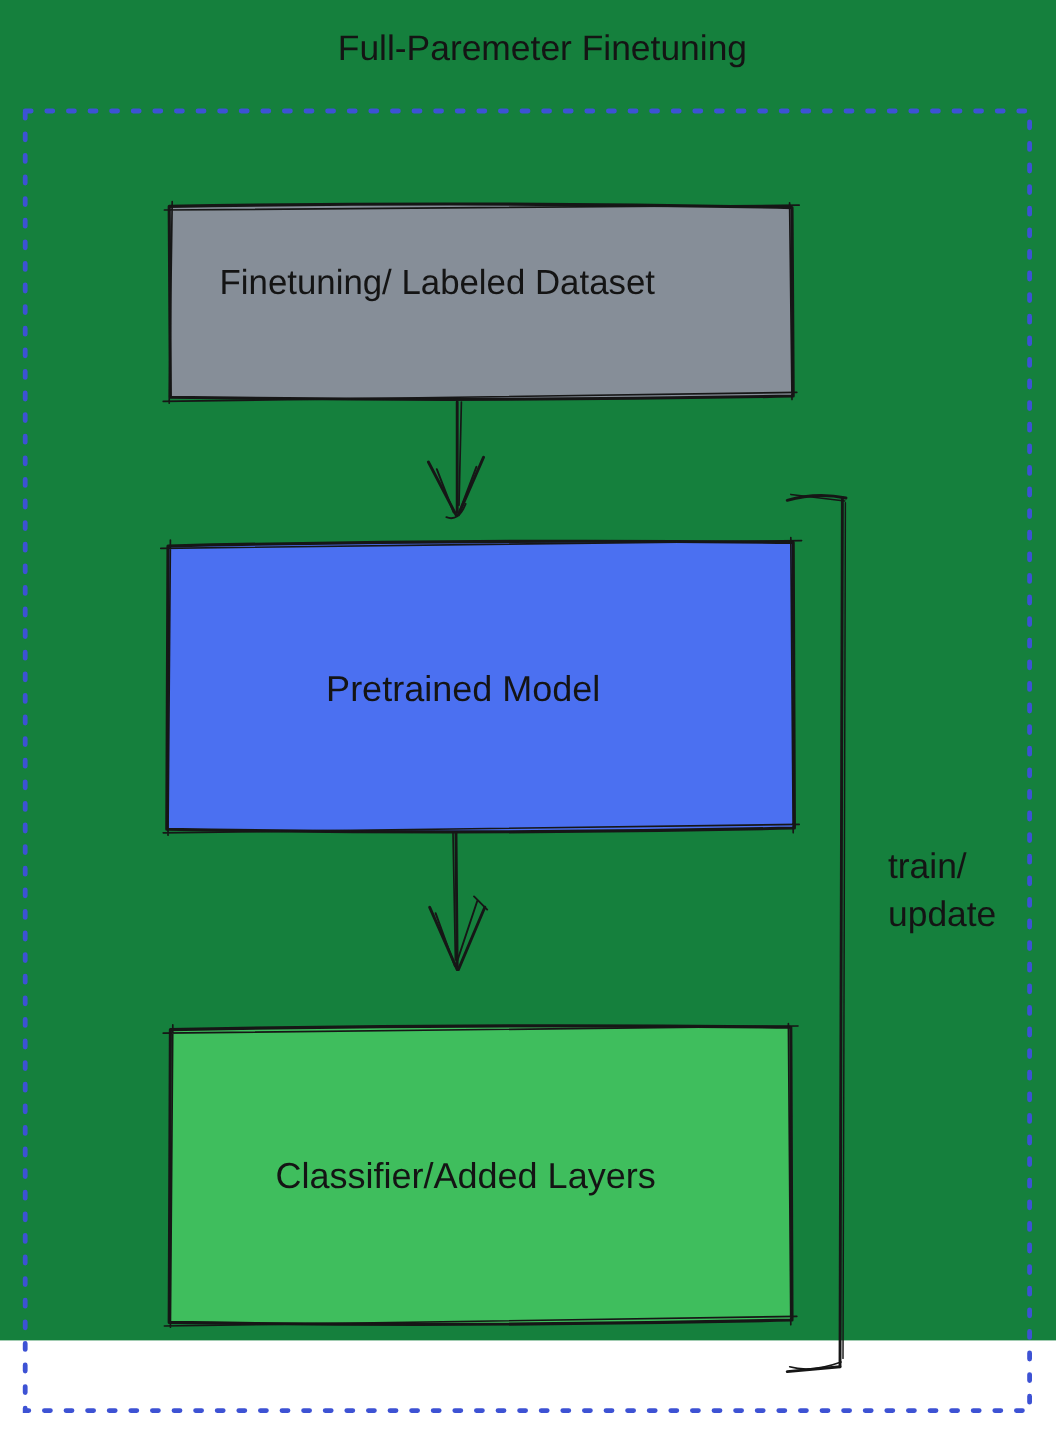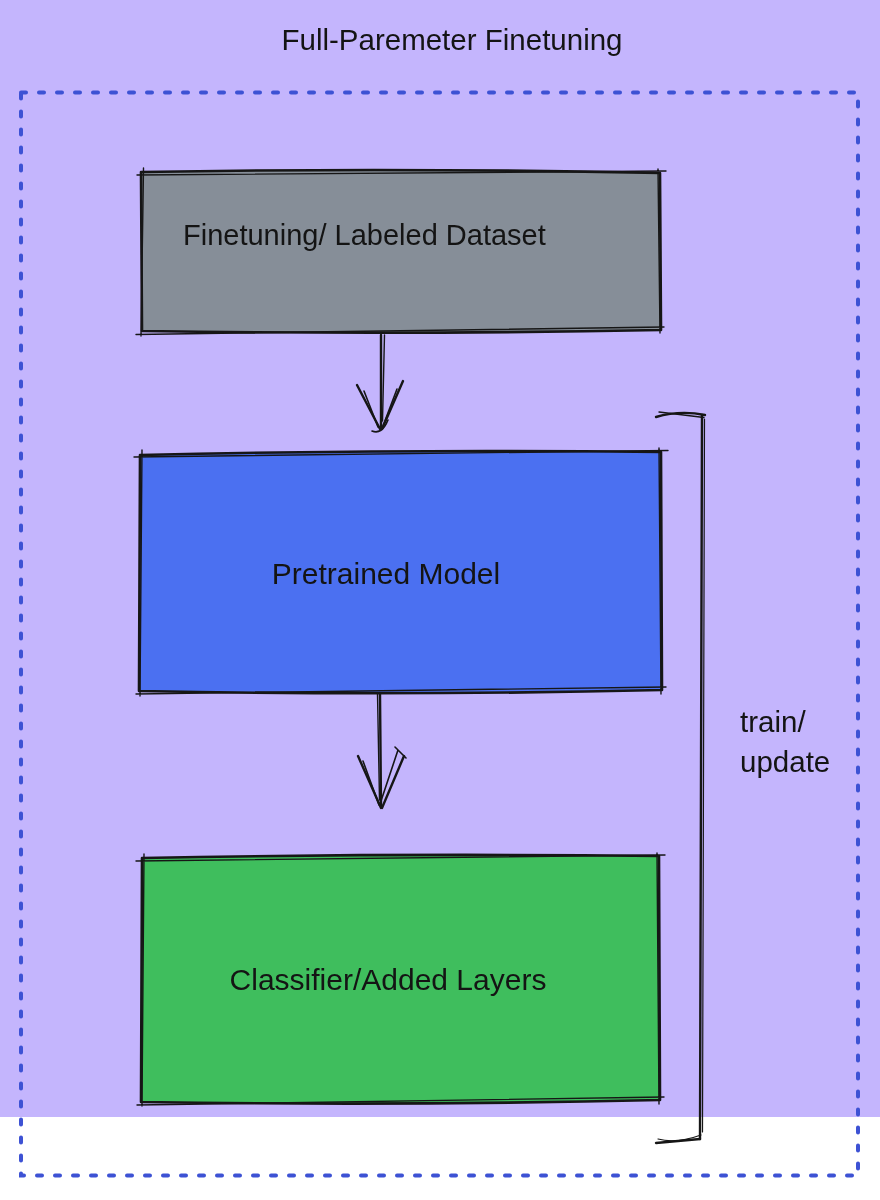--- a/index.html
+++ b/index.html
@@ -8,21 +8,21 @@
     background: #ffffff;
     width: 880px;
     height: 1200px;
     overflow: hidden;
     font-family: "Liberation Sans", sans-serif;
   }
   .stage {
     position: relative;
     width: 880px;
     height: 1117px;
-    background: #c4b5fd;
+    background: #15803d;
   }
   svg { display: block; }
   text {
     font-family: "Liberation Sans", sans-serif;
     fill: #141414;
   }
   .node-label { font-size: 29px; }
   .node-label-lg { font-size: 30px; }
   .title-label { font-size: 29.5px; }
   .bracket-label { font-size: 29.5px; }

